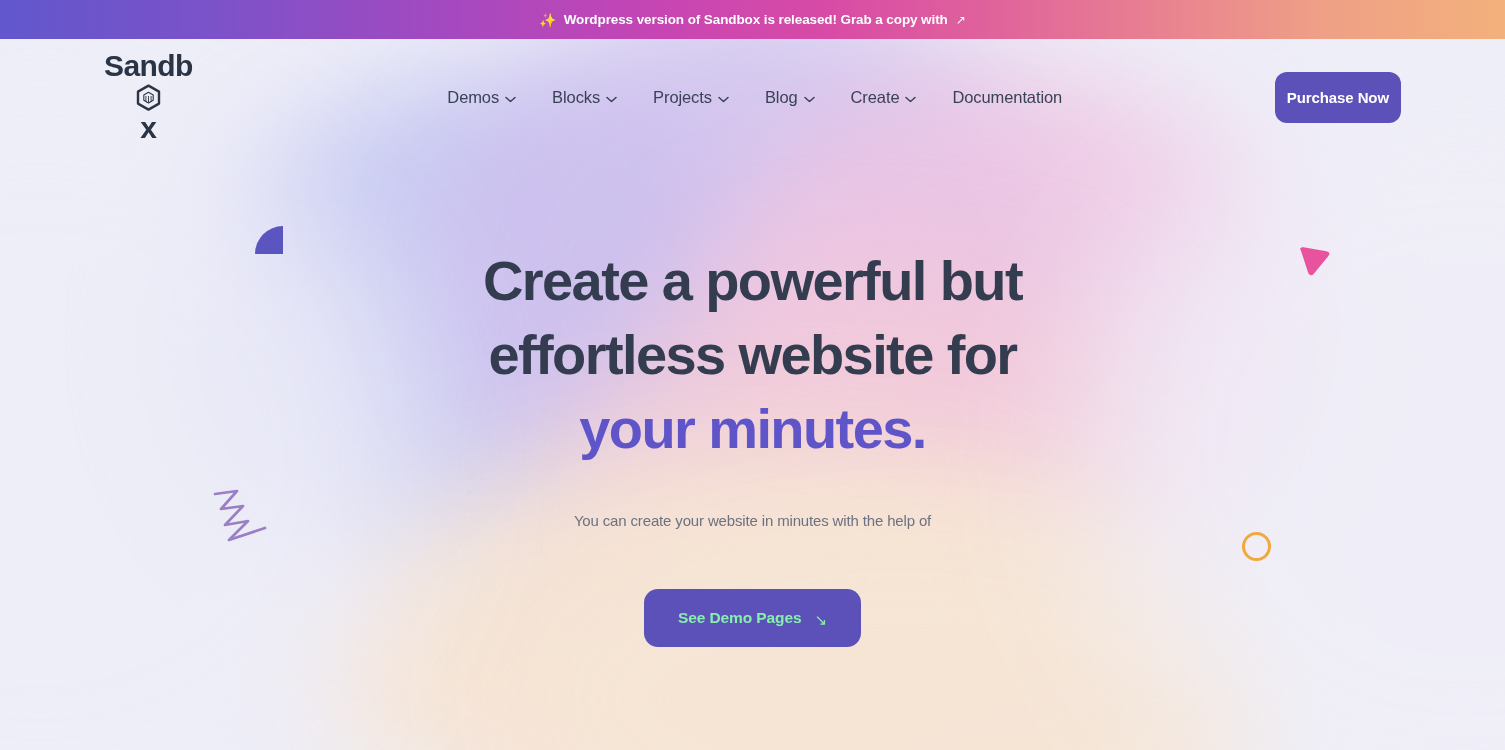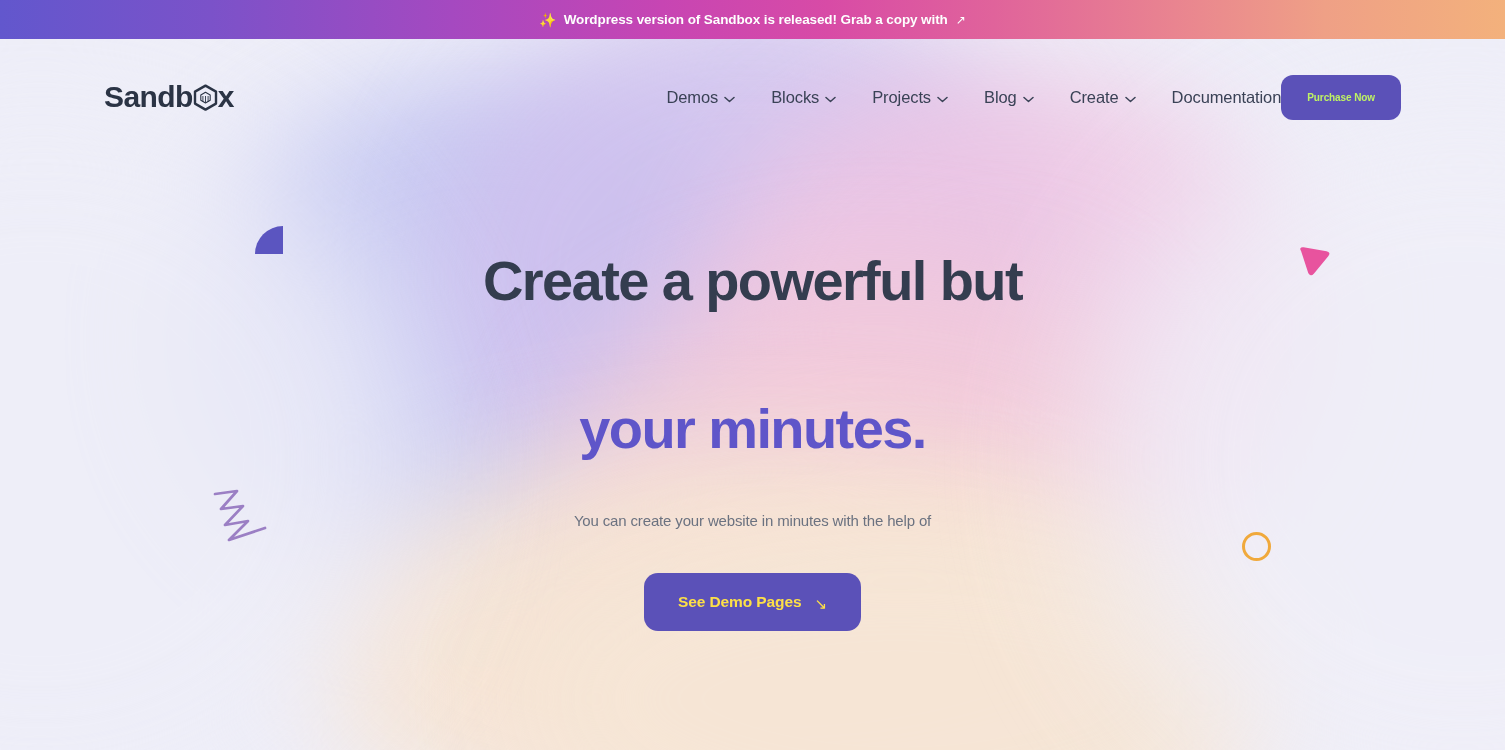--- a/index.html
+++ b/index.html
@@ -55,40 +55,40 @@
   
   .header {
     position:absolute; top:39px; left:0; right:0; height:116px;
     z-index:30;
     display:flex; align-items:center;
     padding:0 104px;
   }
   .logo {
     display:flex; align-items:center;
     font-size:30px; font-weight:bold; color:#2b3445;
-    letter-spacing:-0.6px; cursor:pointer; white-space:nowrap;
+    letter-spacing:-0.6px; cursor:pointer; white-space:nowrap;flex-direction:column;
   }
   .logo-hex { display:inline-flex; align-items:center; margin:0 0px; position:relative; top:1px; }
 
   .nav {
     flex:1; display:flex; align-items:center;
-    justify-content:flex-end; gap:36px;
+    justify-content:center; gap:36px;
     margin-left:42px;
   }
   .nav-item {
     display:flex; align-items:center; gap:6px;
     font-size:16.5px; color:#3a4256; cursor:pointer;
     letter-spacing:-0.1px;
   }
   .chev { display:inline-block; }
 
   .purchase-btn {
-    background:#5b51b8; color:#bef264;
-    font-size:10px; font-weight:bold;
-    padding:17px 26px; border:none; border-radius:12px;
+    background:#5b51b8; color:#ffffff;
+    font-size:15px; font-weight:bold;
+    padding:17px 12px; border:none; border-radius:12px;
     cursor:pointer; letter-spacing:-0.1px; white-space:nowrap;
   }
 
   
   .hero {
     position:absolute; top:155px; left:0; right:0; bottom:0;
     z-index:20;
     display:flex; flex-direction:column; align-items:center;
   }
   .headline {
@@ -102,23 +102,23 @@
 
   .subhead {
     text-align:center;
     margin-top:36px;
     font-size:15px; line-height:38px;
     color:#6b7280; letter-spacing:-0.15px;
     max-width:700px;
   }
 
   .demo-btn {
-    margin-top:33px;
+    margin-top:49px;
     display:inline-flex; align-items:flex-end; gap:13px;
-    background:#5b51b8; color:#fde047;
+    background:#5b51b8; color:#86efac;
     font-size:15.5px; font-weight:bold;
     padding:20px 34px; border:none; border-radius:14px;
     cursor:pointer; letter-spacing:-0.1px;
   }
   .demo-arrow { font-size:15px; font-weight:normal; line-height:1; }
 
   
   .shape { position:absolute; z-index:21; }
   .shape-quarter {
     left:255px; top:226px; width:28px; height:28px;
@@ -222,21 +222,21 @@
       </div>
 
     </nav>
 
     <button class="purchase-btn">Purchase Now</button>
   </div>
 
   <div class="hero">
     <h1 class="headline">
       <span>Create a powerful but</span><br>
-      <br>
+      <span>effortless website for</span><br>
       <span class="accent">your minutes.</span>
     </h1>
 
     <p class="subhead">
       <span>You can create your website in minutes with the help of</span><br>
     </p>
 
     <button class="demo-btn">
       <span>See Demo Pages</span>
       <span class="demo-arrow">↘</span>

